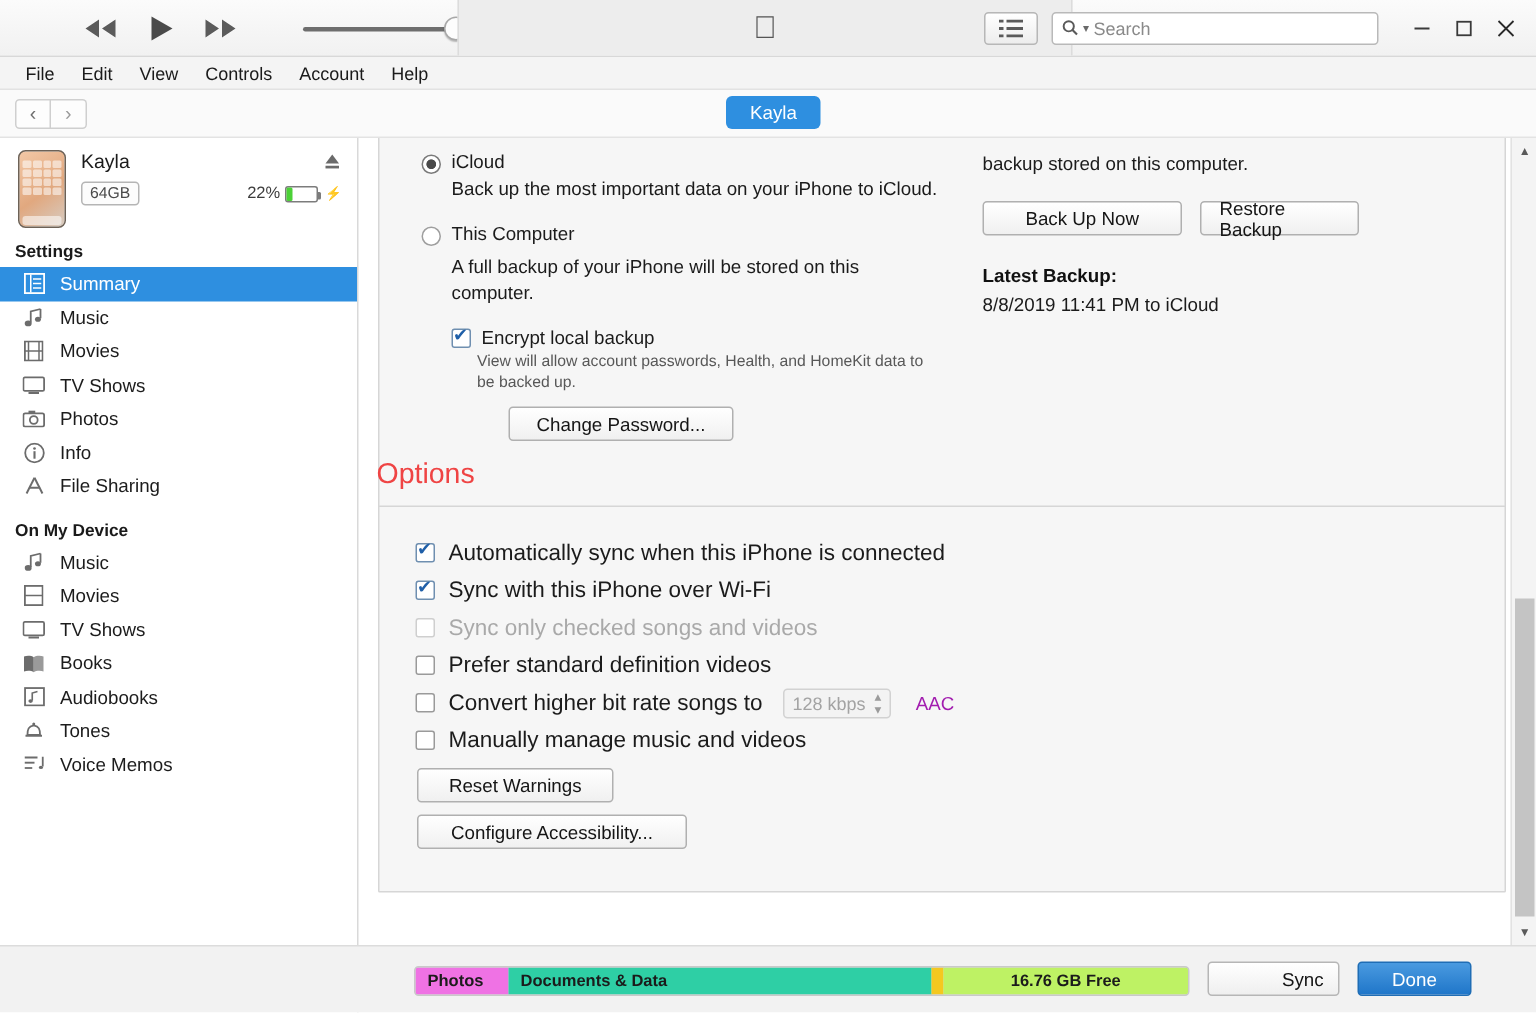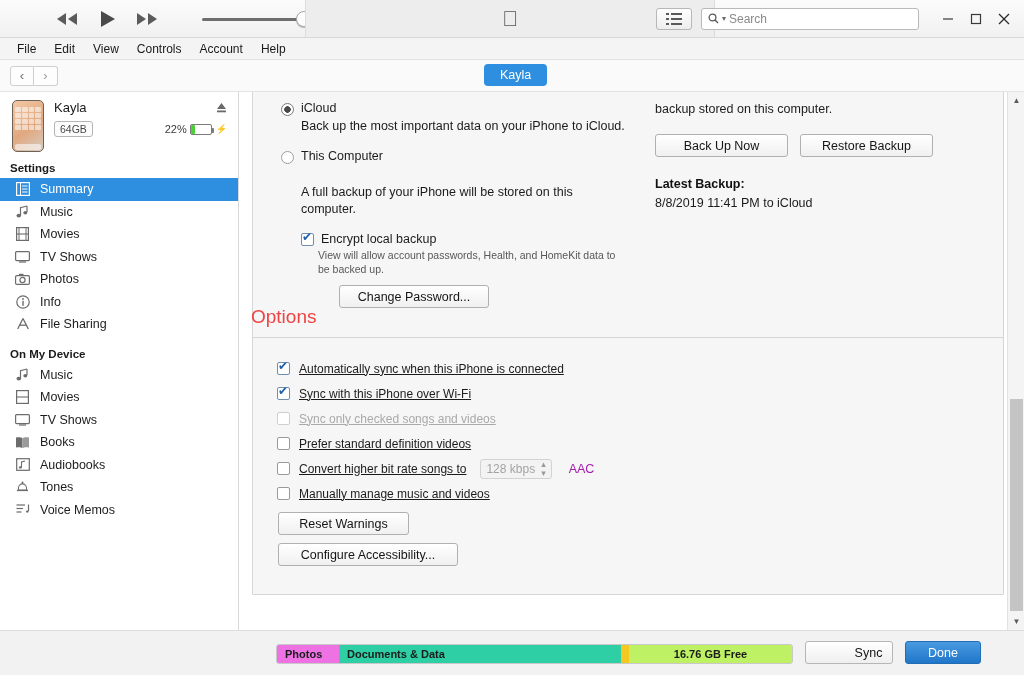--- a/index.html
+++ b/index.html
@@ -199,21 +199,21 @@
     position: absolute; left: 12px; top: 214px;
     font-size: 19px; color: #ef4444; font-weight: normal;
   }
   .options-panel {
     position: absolute; left: 13px; top: 245px; width: 752px; height: 258px;
   }
   .opt-list { padding: 18px 0 0 24px; }
   .opt-row {
     display: flex; align-items: center; gap: 9px; height: 25px;
   }
-  .opt-row .lbl { font-size: 12px; text-decoration: underline; }
+  .opt-row .lbl { font-size: 15px; }
   .opt-row.disabled .lbl { color: #a9a9a9; }
   .select {
     display: inline-flex; align-items: center; gap: 6px;
     border: 1px solid #d2d2d2; border-radius: 3px; background: #f3f3f3;
     height: 20px; padding: 0 5px; color: #a3a3a3; font-size: 12px; margin-left: 5px;
   }
   .select .arrows { font-size: 9px; line-height: 9px; color: #9b9b9b; }
   .aac { font-size: 12.5px; color: #a21caf; margin-left: 8px; }
   .btn-row { margin-top: 6px; }
 
@@ -569,38 +569,38 @@
           <div class="radio-row">
             <span class="radio sel"></span>
             <span class="lbl">iCloud</span>
           </div>
           <div class="desc indent" style="margin-top:2px;">Back up the most important data on your iPhone to iCloud.</div>
 
           <div class="radio-row" style="margin-top:14px;">
             <span class="radio"></span>
             <span class="lbl">This Computer</span>
           </div>
-          <div class="desc indent" style="margin-top:20px;max-width:300px;">A full backup of your iPhone will be stored on this computer.</div>
+          <div class="desc indent" style="margin-top:6px;max-width:300px;">A full backup of your iPhone will be stored on this computer.</div>
 
           <div class="radio-row indent" style="margin-top:14px;align-items:center;">
             <span class="chk on"></span>
             <span class="lbl">Encrypt local backup</span>
           </div>
           <div class="sub" style="max-width:300px;">View will allow account passwords, Health, and HomeKit data to be backed up.</div>
 
           <div style="margin-left:58px;margin-top:9px;">
             <span class="btn" style="width:150px;">Change Password...</span>
           </div>
         </div>
 
         <div class="bp-right">
           <div class="desc">backup stored on this computer.</div>
           <div style="margin-top:16px;display:flex;gap:12px;">
             <span class="btn" style="width:133px;">Back Up Now</span>
-            <span class="btn" style="width:133px;">Restore Backup</span>
+            <span class="btn" style="width:106px;">Restore Backup</span>
           </div>
           <div class="bold" style="margin-top:20px;">Latest Backup:</div>
           <div class="desc" style="margin-top:4px;">8/8/2019 11:41 PM to iCloud</div>
         </div>
       </div>
     </div>
 
     <div class="options-title">Options</div>
 
     <div class="panel options-panel">

